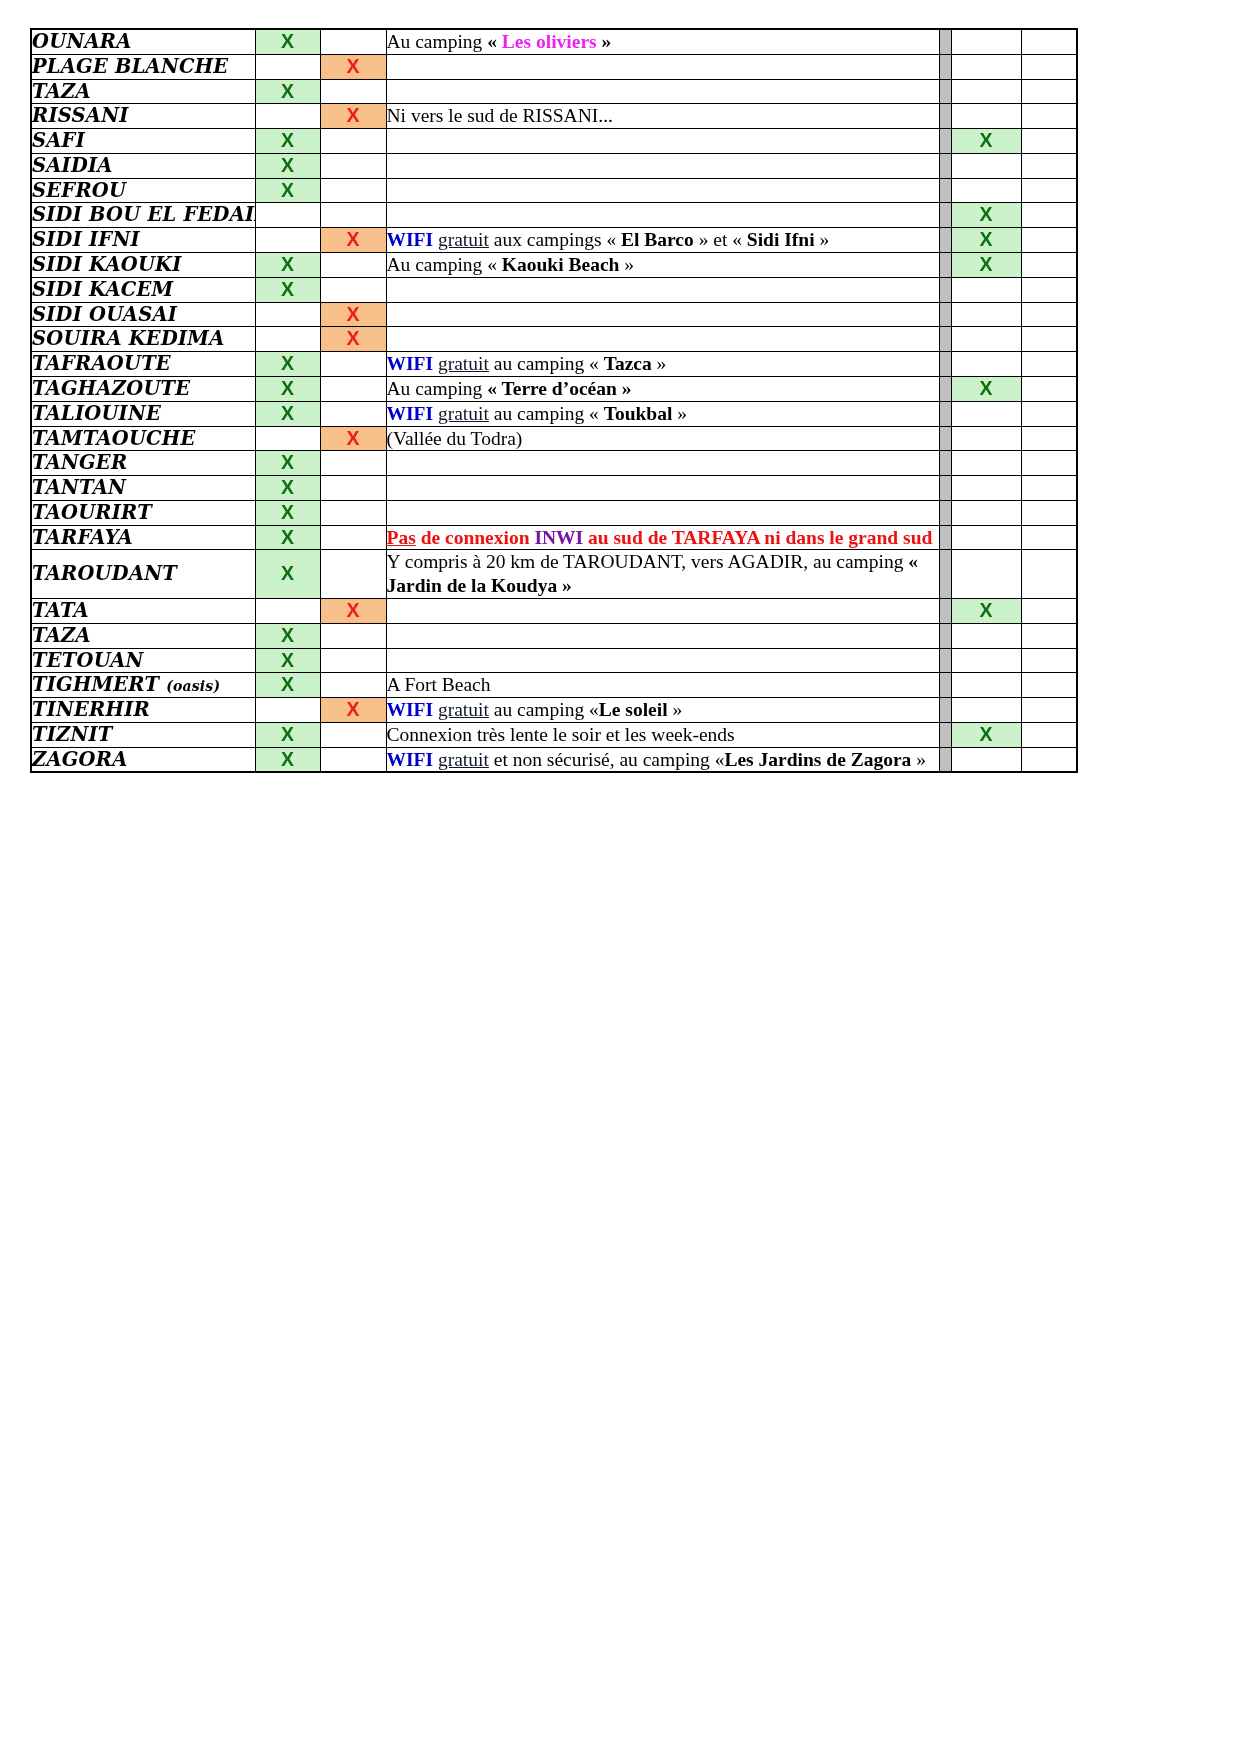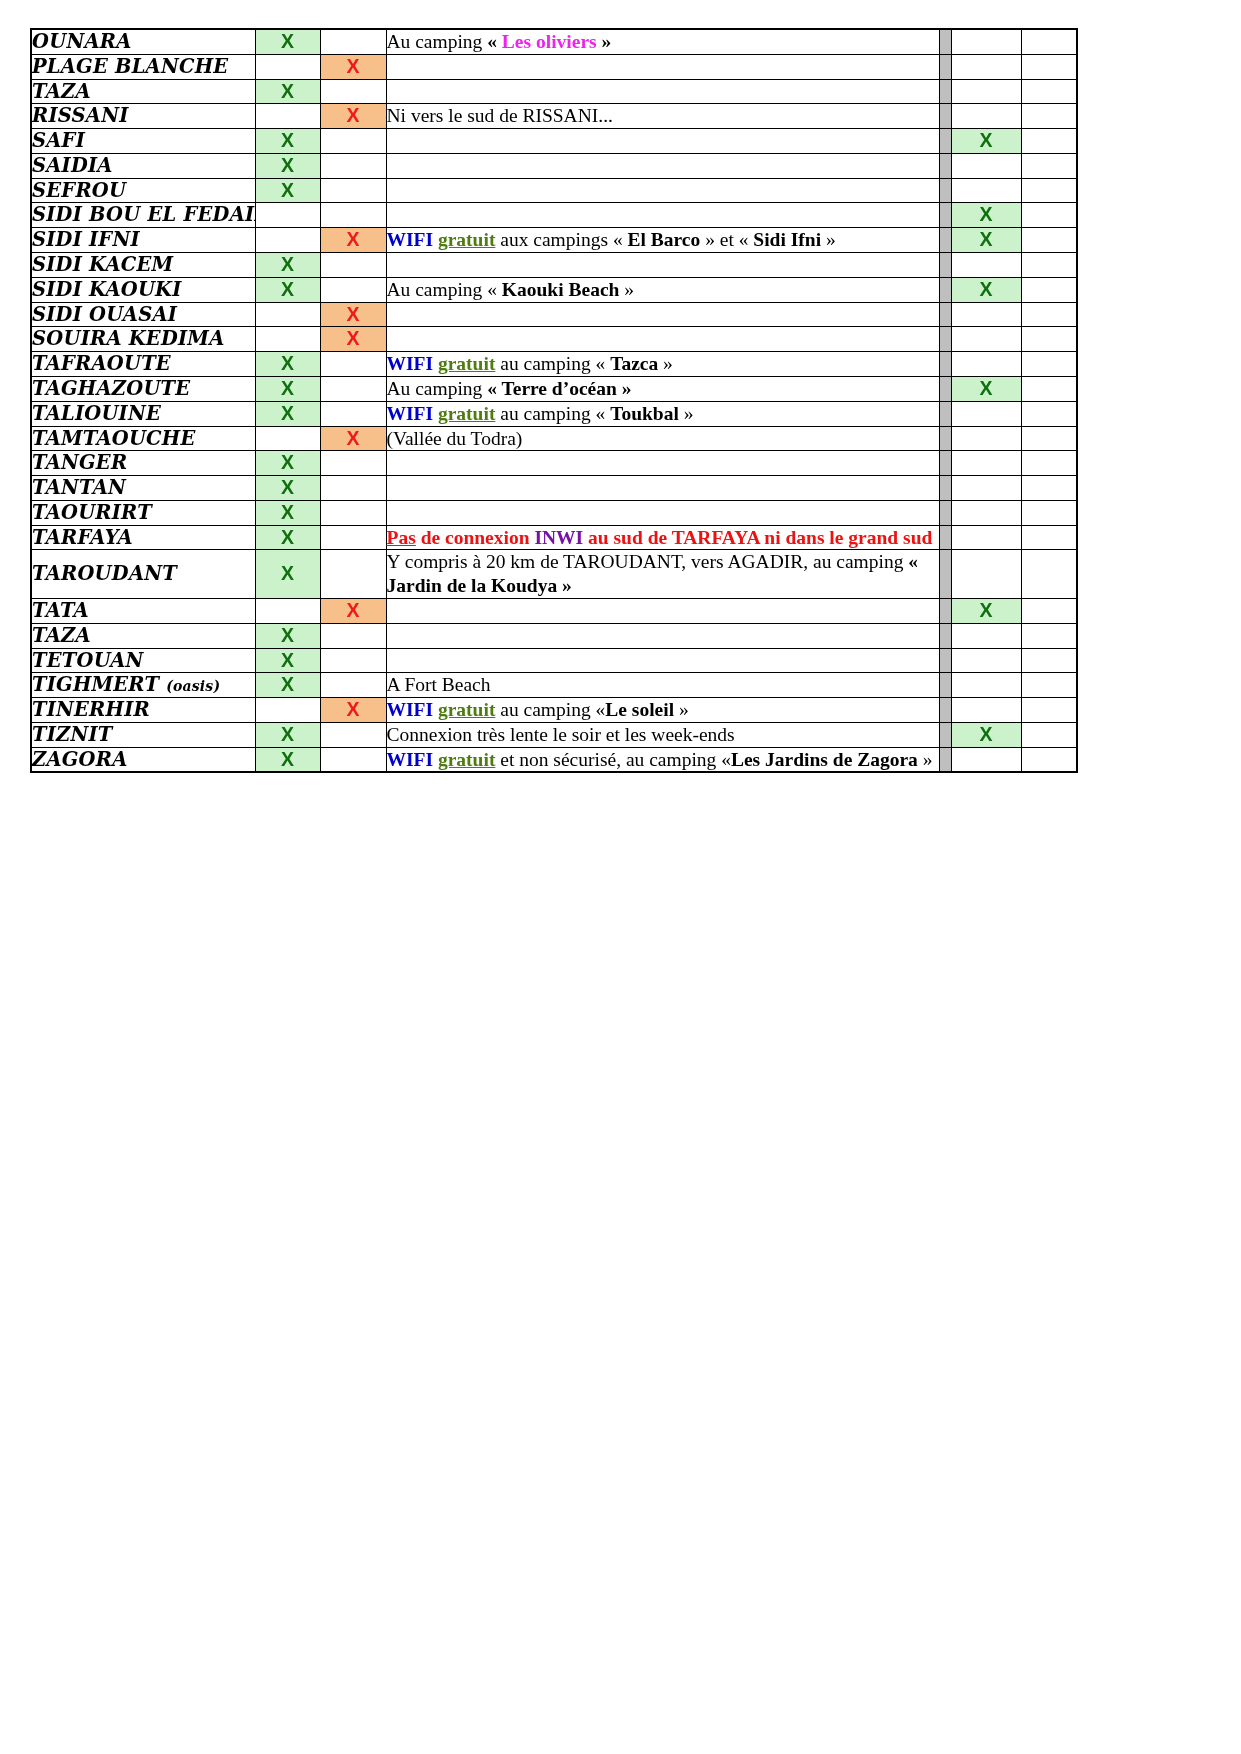--- a/index.html
+++ b/index.html
@@ -79,21 +79,21 @@
   td.note {
     padding: 3px 0 3px 6px;
     font-size: 19.5px;
     color: #000000;
   }
   td.blank { background: #ffffff; }
 
   
   .b { font-weight: bold; }
   .wifi { color: #0000cc; font-weight: bold; }
-  .gratuit { color: #4d7c0f; font-weight: bold; text-decoration: underline; }
+  .gratuit { color: #0f172a; font-weight: normal; text-decoration: underline; }
   .pink { color: #ee22ee; font-weight: bold; margin-top: 29px; }
   .red { color: #ee1111; font-weight: bold; }
   .red-u { color: #ee1111; font-weight: bold; text-decoration: underline; margin-top: 38px; }
   .purple { color: #7711aa; font-weight: bold; }
 </style>
 </head>
 <body>
 
 <div id="page">
   <table class="wifi-table">
@@ -182,35 +182,35 @@
         <tr>
           <td class="town">SIDI IFNI</td>
           <td class="mark blank"></td>
           <td class="mark no">X</td>
           <td class="note"><span class="wifi">WIFI</span><span> </span><span class="gratuit">gratuit</span><span> aux campings  « </span><span class="b">El Barco</span><span> » et « </span><span class="b">Sidi Ifni</span><span> »</span></td>
           <td class="sep"></td>
           <td class="mark yes">X</td>
           <td class="mark blank"></td>
         </tr>
         <tr>
+          <td class="town">SIDI KAOUKI</td>
+          <td class="mark yes">X</td>
+          <td class="mark blank"></td>
+          <td class="note"><span>Au camping « </span><span class="b">Kaouki Beach</span><span> »</span></td>
+          <td class="sep"></td>
+          <td class="mark yes">X</td>
+          <td class="mark blank"></td>
+        </tr>
+        <tr>
           <td class="town">SIDI KACEM</td>
           <td class="mark yes">X</td>
           <td class="mark blank"></td>
           <td class="note"></td>
           <td class="sep"></td>
           <td class="mark blank"></td>
-          <td class="mark blank"></td>
-        </tr>
-        <tr>
-          <td class="town">SIDI KAOUKI</td>
-          <td class="mark yes">X</td>
-          <td class="mark blank"></td>
-          <td class="note"><span>Au camping « </span><span class="b">Kaouki Beach</span><span> »</span></td>
-          <td class="sep"></td>
-          <td class="mark yes">X</td>
           <td class="mark blank"></td>
         </tr>
         <tr>
           <td class="town">SIDI OUASAI</td>
           <td class="mark blank"></td>
           <td class="mark no">X</td>
           <td class="note"></td>
           <td class="sep"></td>
           <td class="mark blank"></td>
           <td class="mark blank"></td>

